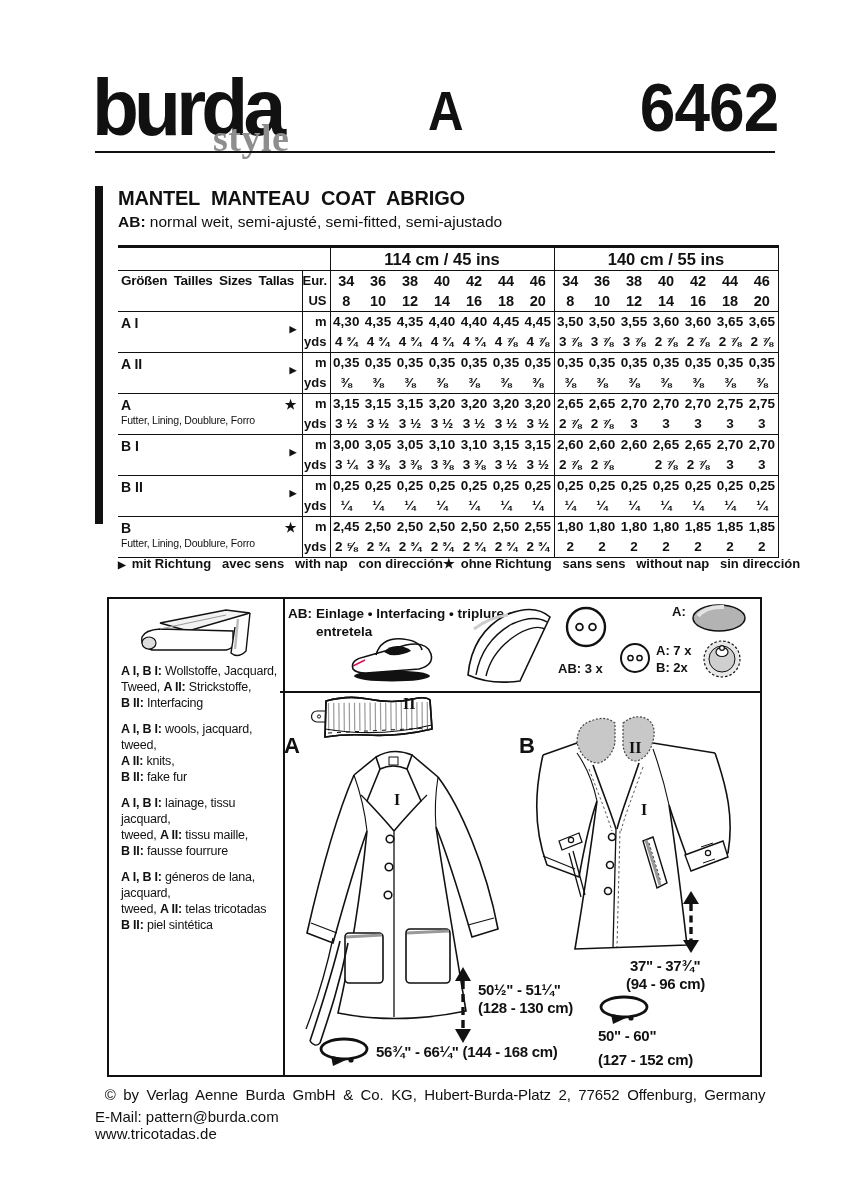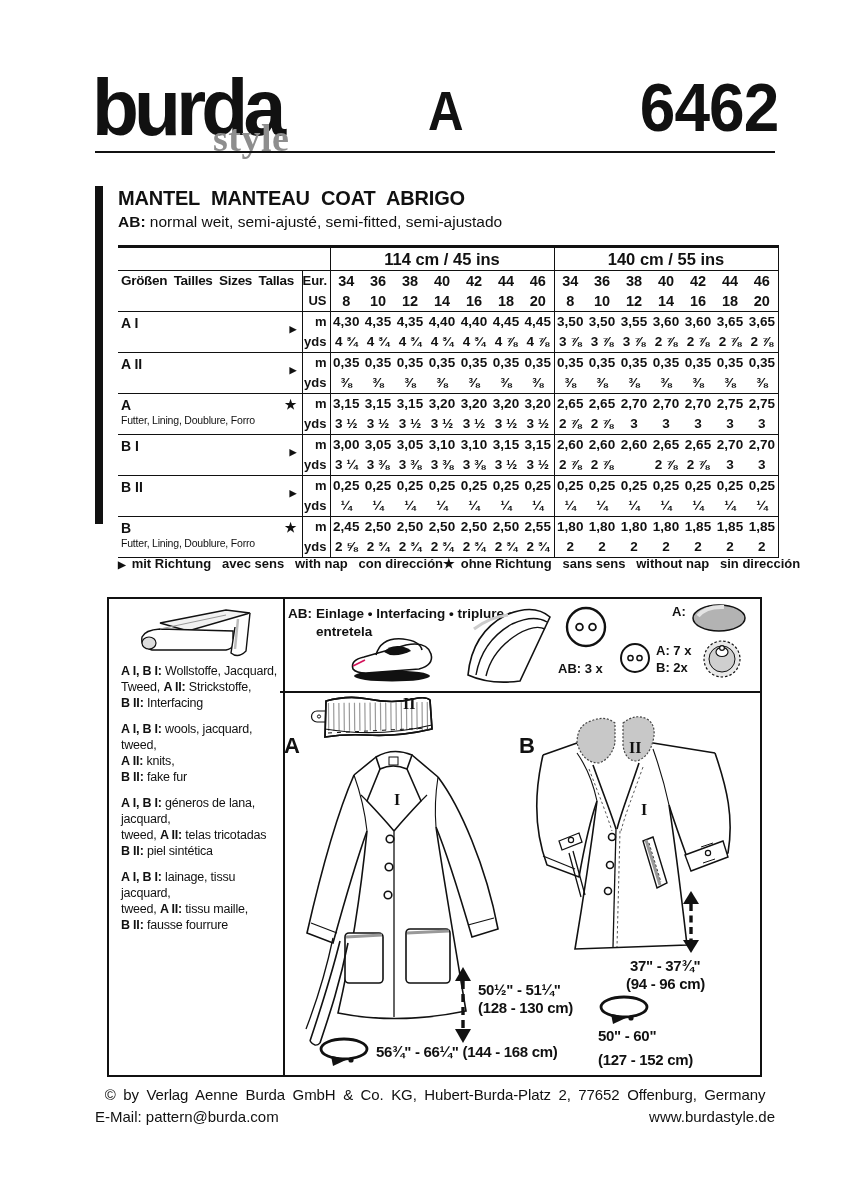--- a/index.html
+++ b/index.html
@@ -68,21 +68,21 @@
   .abs{position:absolute;}
   .btn-label{font-size:13px;font-weight:bold;white-space:nowrap;}
   .view-label{font-size:22px;font-weight:bold;}
   .piece-label{font-family:"Liberation Serif",serif;font-weight:bold;font-size:16px;}
   .meas{font-size:15px;font-weight:bold;line-height:18px;white-space:nowrap;letter-spacing:-.3px;}
 
   
   .footer-line1{position:absolute;left:95px;top:1086px;width:680px;font-size:15px;
                 word-spacing:3.5px;letter-spacing:-.1px;display:flex;justify-content:center;}
   .footer-line2{position:absolute;left:95px;top:1108px;width:680px;font-size:15px;
-                display:flex;justify-content:space-between;}
+                display:flex;justify-content:space-between;flex-direction:column;}
   svg{display:block;}
 </style>
 </head>
 <body>
 
 <div class="page">
 
   <div class="brand-main">burda</div>
   <div class="brand-sub">style</div>
   <div class="brand-rule"></div>
@@ -591,26 +591,26 @@
         <path d="M108 14 L105 44" stroke="#bbb" stroke-width="2.5" fill="none"></path>
         <path d="M30 24 L96 10" stroke="#999" stroke-width="1" fill="none"></path>
       </svg>
       <div class="fabric-paras" id="fabric-paragraphs">
           <p class="fabric-para"><span class="seg-bold">A I, B I:</span><span class="seg"> Wollstoffe, Jacquard,
 Tweed, </span><span class="seg-bold">A II:</span><span class="seg"> Strickstoffe,
 </span><span class="seg-bold">B II:</span><span class="seg"> Interfacing</span></p>
           <p class="fabric-para"><span class="seg-bold">A I, B I:</span><span class="seg"> wools, jacquard, tweed,
 </span><span class="seg-bold">A II:</span><span class="seg"> knits,
 </span><span class="seg-bold">B II:</span><span class="seg"> fake fur</span></p>
+          <p class="fabric-para"><span class="seg-bold">A I, B I:</span><span class="seg"> lainage, tissu jacquard,
+tweed, </span><span class="seg-bold">A II:</span><span class="seg"> tissu maille,
+</span><span class="seg-bold">B II:</span><span class="seg"> fausse fourrure</span></p>
           <p class="fabric-para"><span class="seg-bold">A I, B I:</span><span class="seg"> géneros de lana, jacquard,
 tweed, </span><span class="seg-bold">A II:</span><span class="seg"> telas tricotadas
 </span><span class="seg-bold">B II:</span><span class="seg"> piel sintética</span></p>
-          <p class="fabric-para"><span class="seg-bold">A I, B I:</span><span class="seg"> lainage, tissu jacquard,
-tweed, </span><span class="seg-bold">A II:</span><span class="seg"> tissu maille,
-</span><span class="seg-bold">B II:</span><span class="seg"> fausse fourrure</span></p>
         </div>
     </div>
 
     <div class="right-area">
       <div class="strip-text">
         <b>AB:</b><span class="strip-rest">Einlage • Interfacing • triplure •
 entretela</span>
       </div>
 
       <svg class="abs" style="left:68px;top:26px" width="88" height="60" viewBox="0 0 88 60">
@@ -777,15 +777,15 @@
       <div class="abs meas" style="left:318px;top:336px">50" - 60"</div>
       <div class="abs meas" style="left:318px;top:360px">(127 - 152 cm)</div>
     </div>
   </div>
 
   <div class="footer-line1">
     <span>© by Verlag Aenne Burda GmbH &amp; Co. KG, Hubert-Burda-Platz 2, 77652 Offenburg, Germany</span>
   </div>
   <div class="footer-line2">
     <span>E-Mail: pattern@burda.com</span>
-    <span>www.burdastyle.de</span>
+    <span>www.tricotadas.de</span>
   </div>
 </div>
 
 </body></html>

